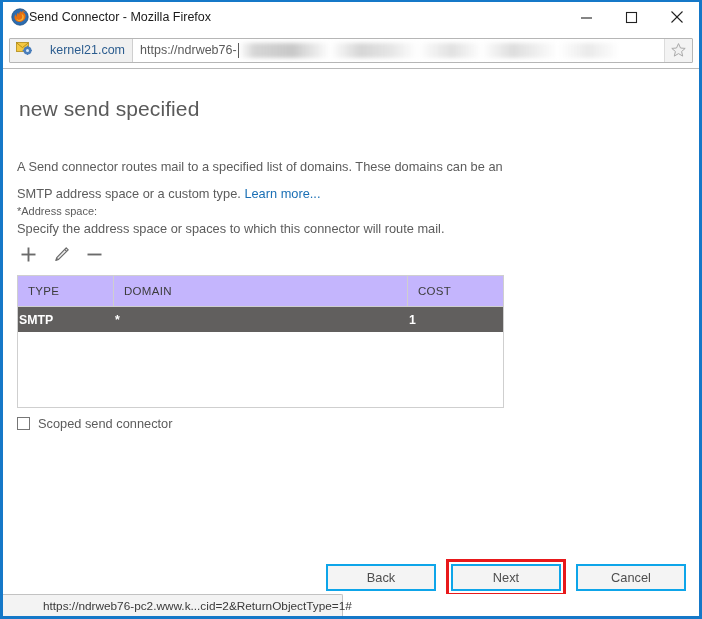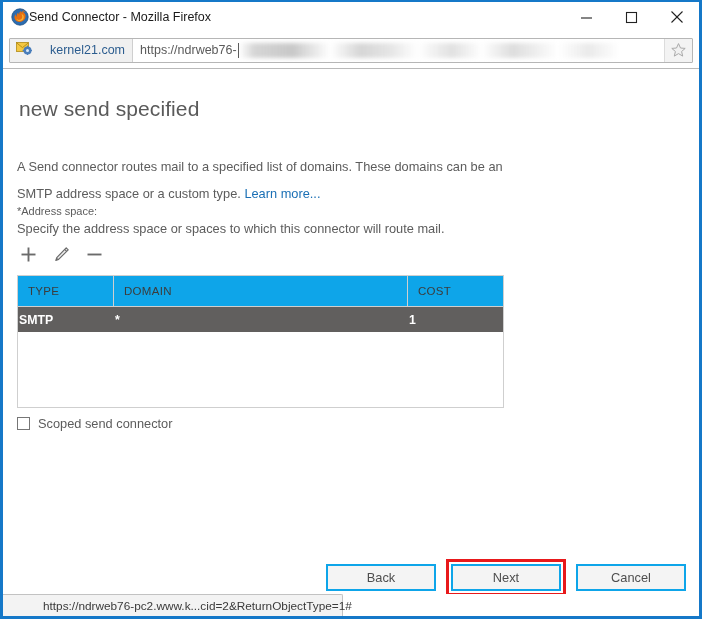--- a/index.html
+++ b/index.html
@@ -213,21 +213,21 @@
     position: absolute;
     left: 14px; top: 206px;
     width: 487px; height: 133px;
     border: 1px solid #cfcfcf;
     background: #ffffff;
   }
   #grid-head {
     display: flex;
     height: 31px;
     border-bottom: 1px solid #cfcfcf;
-    background: #0ea5e9;
+    background: #c4b5fd;
   }
   .gh {
     font-size: 11.5px;
     color: #3c3c3c;
     letter-spacing: 0.3px;
     display: flex;
     align-items: center;
     padding-left: 10px;
   }
   .gh.c1 { width: 96px; border-right: 1px solid #cfcfcf; }

